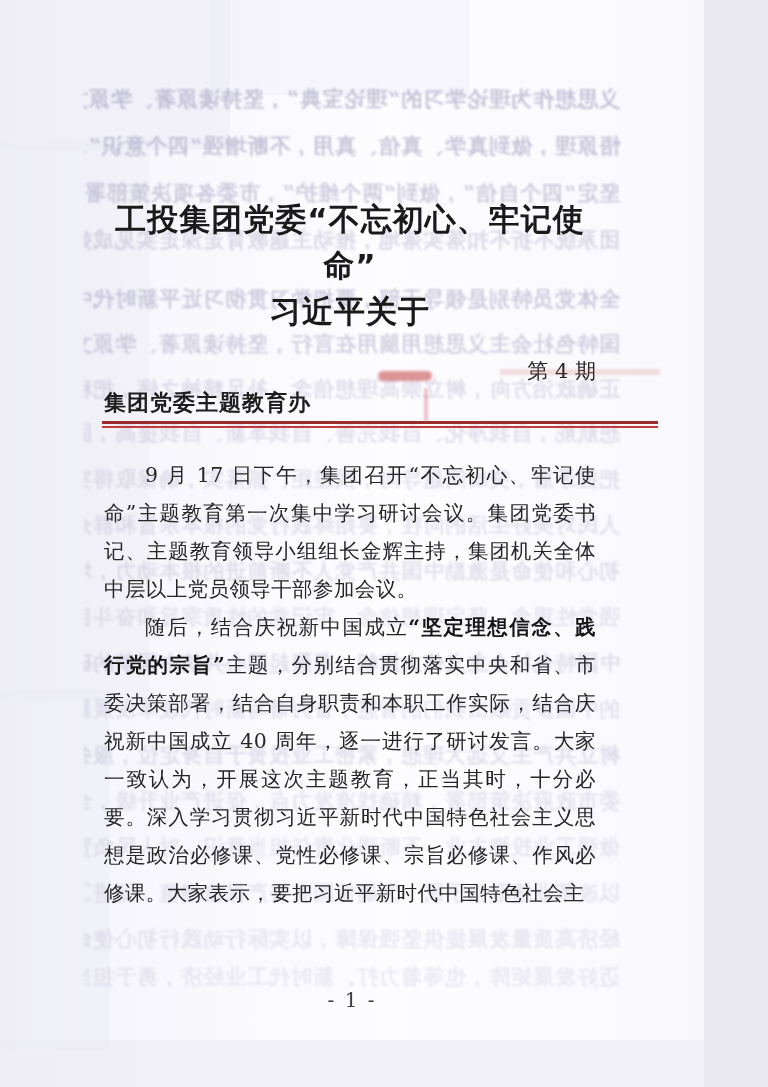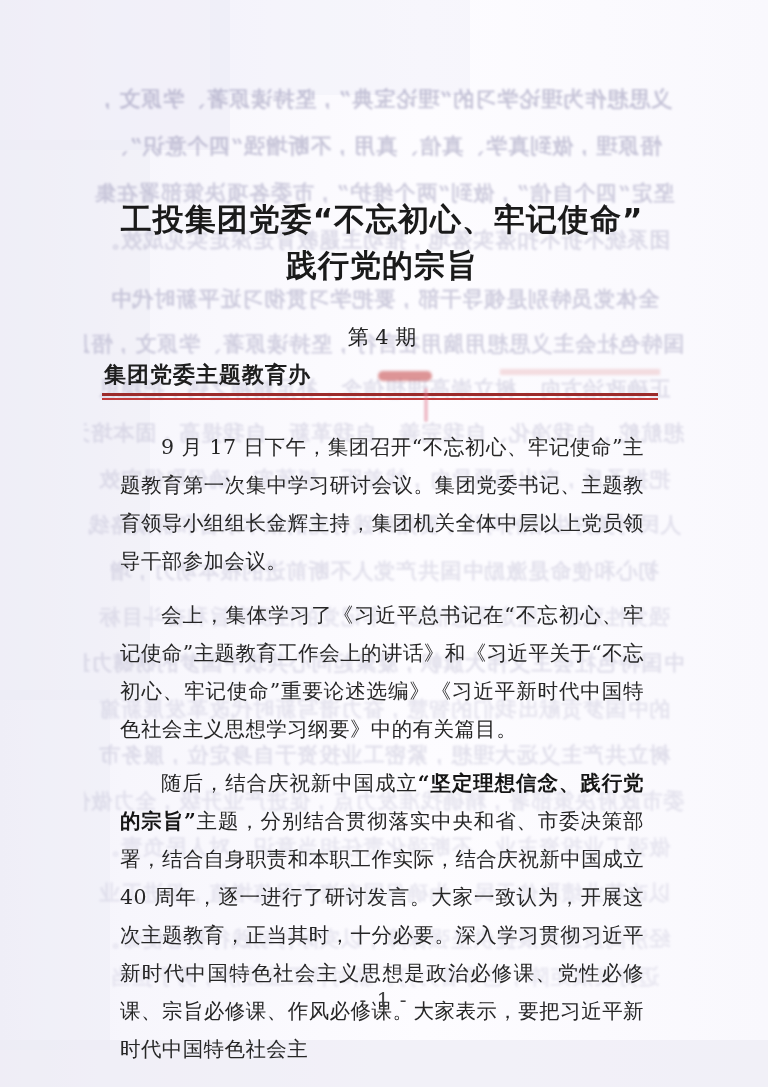--- a/index.html
+++ b/index.html
@@ -1,17 +1,17 @@
 <!DOCTYPE html>
 <html lang="zh"><head>
 <meta charset="utf-8">
 <style>
   html,body{margin:0;padding:0;background:#e9e9ef;}
   .page{
-    position:relative;width:768px;height:1087px;overflow:hidden;
+    position:relative;width:704px;height:1087px;overflow:hidden;
     background:linear-gradient(90deg,#f2f1f9 0%,#f7f6fc 16%,#fdfcff 55%,#f9f8fd 100%);
     font-family:"DejaVu Serif","Liberation Serif",serif;
   }
   .patch{position:absolute;background:#ecebf5;pointer-events:none;}
   .patch.a{left:0;top:0;width:230px;height:150px;opacity:.55;}
   .patch.b{left:0;top:140px;width:150px;height:560px;opacity:.45;}
   .patch.c{left:0;top:1040px;width:768px;height:47px;opacity:.65;}
   .patch.d{left:210px;top:0;width:260px;height:95px;opacity:.35;}
   .patch.e{left:0;top:690px;width:110px;height:360px;opacity:.4;}
 
@@ -26,37 +26,37 @@
 
   .content{position:absolute;inset:0;z-index:2;padding:0 108px 0 104px;box-sizing:border-box;}
 
   .title{
     margin:196px 0 0 0;font-size:31px;line-height:46px;font-weight:bold;
     color:#1a1a1a;text-align:center;letter-spacing:1px;
     font-family:"DejaVu Sans","Liberation Sans",sans-serif;
   }
   .title span{display:block;}
 
-  .issue{margin-top:34px;font-size:21px;line-height:30px;text-align:center;color:#222;}
+  .issue{margin-top:22px;font-size:21px;line-height:30px;text-align:right;color:#222;}
 
   .masthead{
-    margin-top:6px;display:flex;justify-content:space-between;align-items:flex-start;
+    display:flex;justify-content:space-between;align-items:flex-start;
     font-size:22px;line-height:32px;color:#1e1e1e;font-weight:600;letter-spacing:1px;
   }
 
   .red-rule{
     margin:3px 0 0 -2px;width:556px;height:2px;
     border-top:3px solid #9c2b2b;border-bottom:2px solid #c23a3a;
   }
 
   .body-text{
     margin-top:28px;font-size:20.5px;line-height:38px;text-align:justify;
     color:#262626;letter-spacing:.4px;
   }
-  .body-text p{margin:16px;text-indent:2em;}
+  .body-text p{margin:0;text-indent:2em;}
   .body-text .bold{font-weight:bold;color:#161616;}
 
   .page-num{
     position:absolute;left:0;right:0;top:988px;text-align:center;
     font-size:20px;color:#3f3f3f;letter-spacing:2px;
   }
 
   .artifact{position:absolute;z-index:3;pointer-events:none;}
   .rule-smudge{left:378px;top:371px;width:54px;height:10px;background:rgba(190,45,45,.5);border-radius:5px;filter:blur(1.5px);}
   .streak{left:424px;top:388px;width:4px;height:34px;background:rgba(222,120,140,.45);border-radius:2px;filter:blur(1px);}
@@ -97,33 +97,32 @@
     </div>
 
   <div class="artifact rule-smudge"></div>
   <div class="artifact streak"></div>
   <div class="artifact date-bleed"></div>
 
   <div class="content">
 
     <h1 class="title">
       <span>工投集团党委“不忘初心、牢记使命”</span>
-      <span>践行党的宗旨</span>
+      <span>习近平关于</span>
     </h1>
 
     <div class="issue">第 4 期</div>
 
     <div class="masthead">
       <span>集团党委主题教育办</span>
     </div>
 
     <div class="red-rule"></div>
 
     <div class="body-text">
       <p>9 月 17 日下午，集团召开“不忘初心、牢记使命”主题教育第一次集中学习研讨会议。集团党委书记、主题教育领导小组组长金辉主持，集团机关全体中层以上党员领导干部参加会议。</p>
-      <p>会上，集体学习了《习近平总书记在“不忘初心、牢记使命”主题教育工作会上的讲话》和《习近平关于“不忘初心、牢记使命”重要论述选编》《习近平新时代中国特色社会主义思想学习纲要》中的有关篇目。</p>
       <p><span>随后，结合庆祝新中国成立</span><span class="bold">“坚定理想信念、践行党的宗旨”</span><span>主题，分别结合贯彻落实中央和省、市委决策部署，结合自身职责和本职工作实际，结合庆祝新中国成立 40 周年，逐一进行了研讨发言。大家一致认为，开展这次主题教育，正当其时，十分必要。深入学习贯彻习近平新时代中国特色社会主义思想是政治必修课、党性必修课、宗旨必修课、作风必修课。大家表示，要把习近平新时代中国特色社会主</span></p>
     </div>
 
     <div class="page-num">- 1 -</div>
 
   </div>
 </div>
 
 </body></html>

